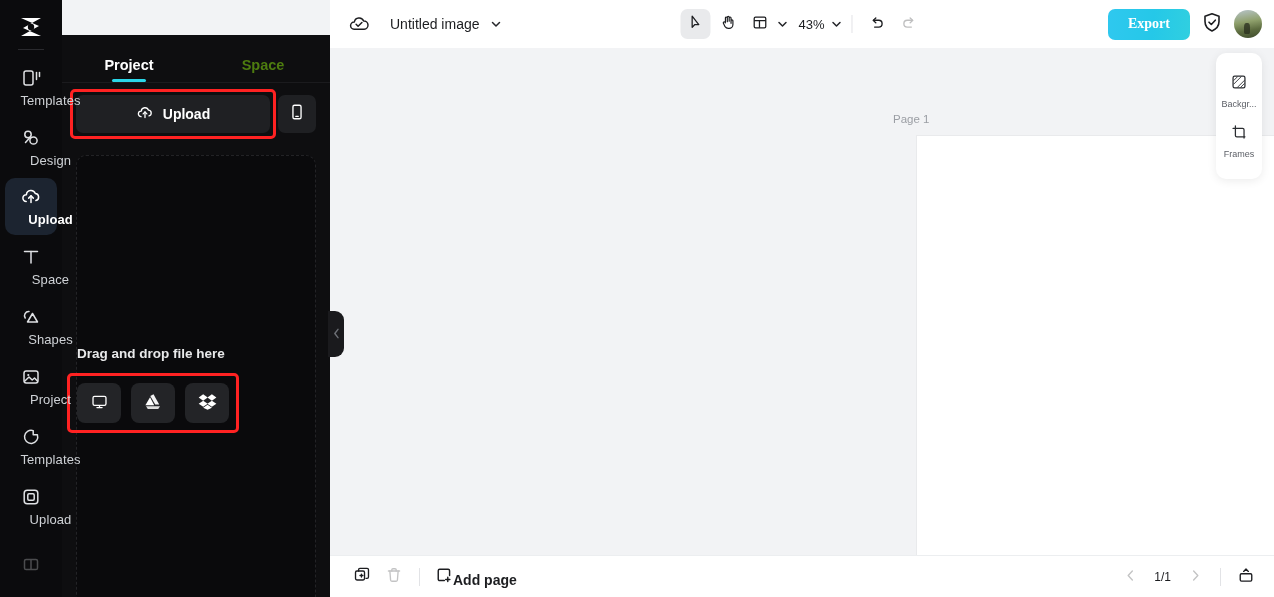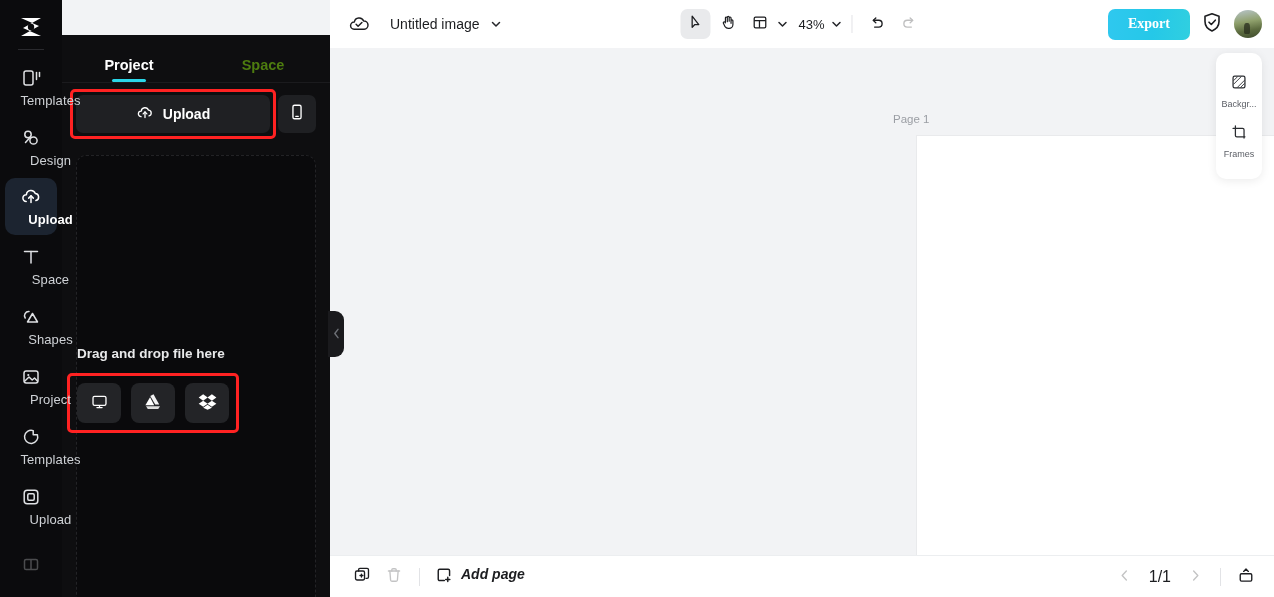--- a/index.html
+++ b/index.html
@@ -137,24 +137,24 @@
   }
   .side-tool { display:flex; flex-direction:column; align-items:center; gap:4px; cursor:pointer; width:100%; }
   .side-tool-lbl { font-size:9px; color:#5c5f66; max-width:44px; text-align:center; overflow:hidden; white-space:nowrap; }
 
   .bottombar {
     height:42px; flex:0 0 42px; background:#fff; display:flex; align-items:center;
     padding:0 14px 0 18px; gap:4px; border-top:1px solid #eceef0;
   }
   .bbtn { width:28px; height:28px; display:flex; align-items:center; justify-content:center; cursor:pointer; border-radius:5px; }
   .bbtn.disabled { opacity:.26; cursor:default; }
-  .addpage { display:flex; align-items:flex-start; gap:8px; cursor:pointer; margin-left:4px;font-style:italic; }
+  .addpage { display:flex; align-items:flex-end; gap:0; cursor:pointer; margin-left:4px; }
   .addpage-lbl { font-size:14px; color:#1c1d20; font-weight:600; }
   .bottom-right { margin-left:auto; display:flex; align-items:center; gap:4px; }
-  .pagecount { font-size:16px; color:#1c1d20; padding:0 6px; }
+  .pagecount { font-size:12px; color:#1c1d20; padding:0 6px; }
 </style>
 </head>
 <body>
 
 <div class="app">
 
   <div class="rail">
     <div class="rail-logo">
       <svg width="30" height="24" viewBox="0 0 30 24" fill="none">
         <path d="M5 3 L25 3 L7 13 L25 21 L5 21 L23 11 Z" fill="#fff"></path>

